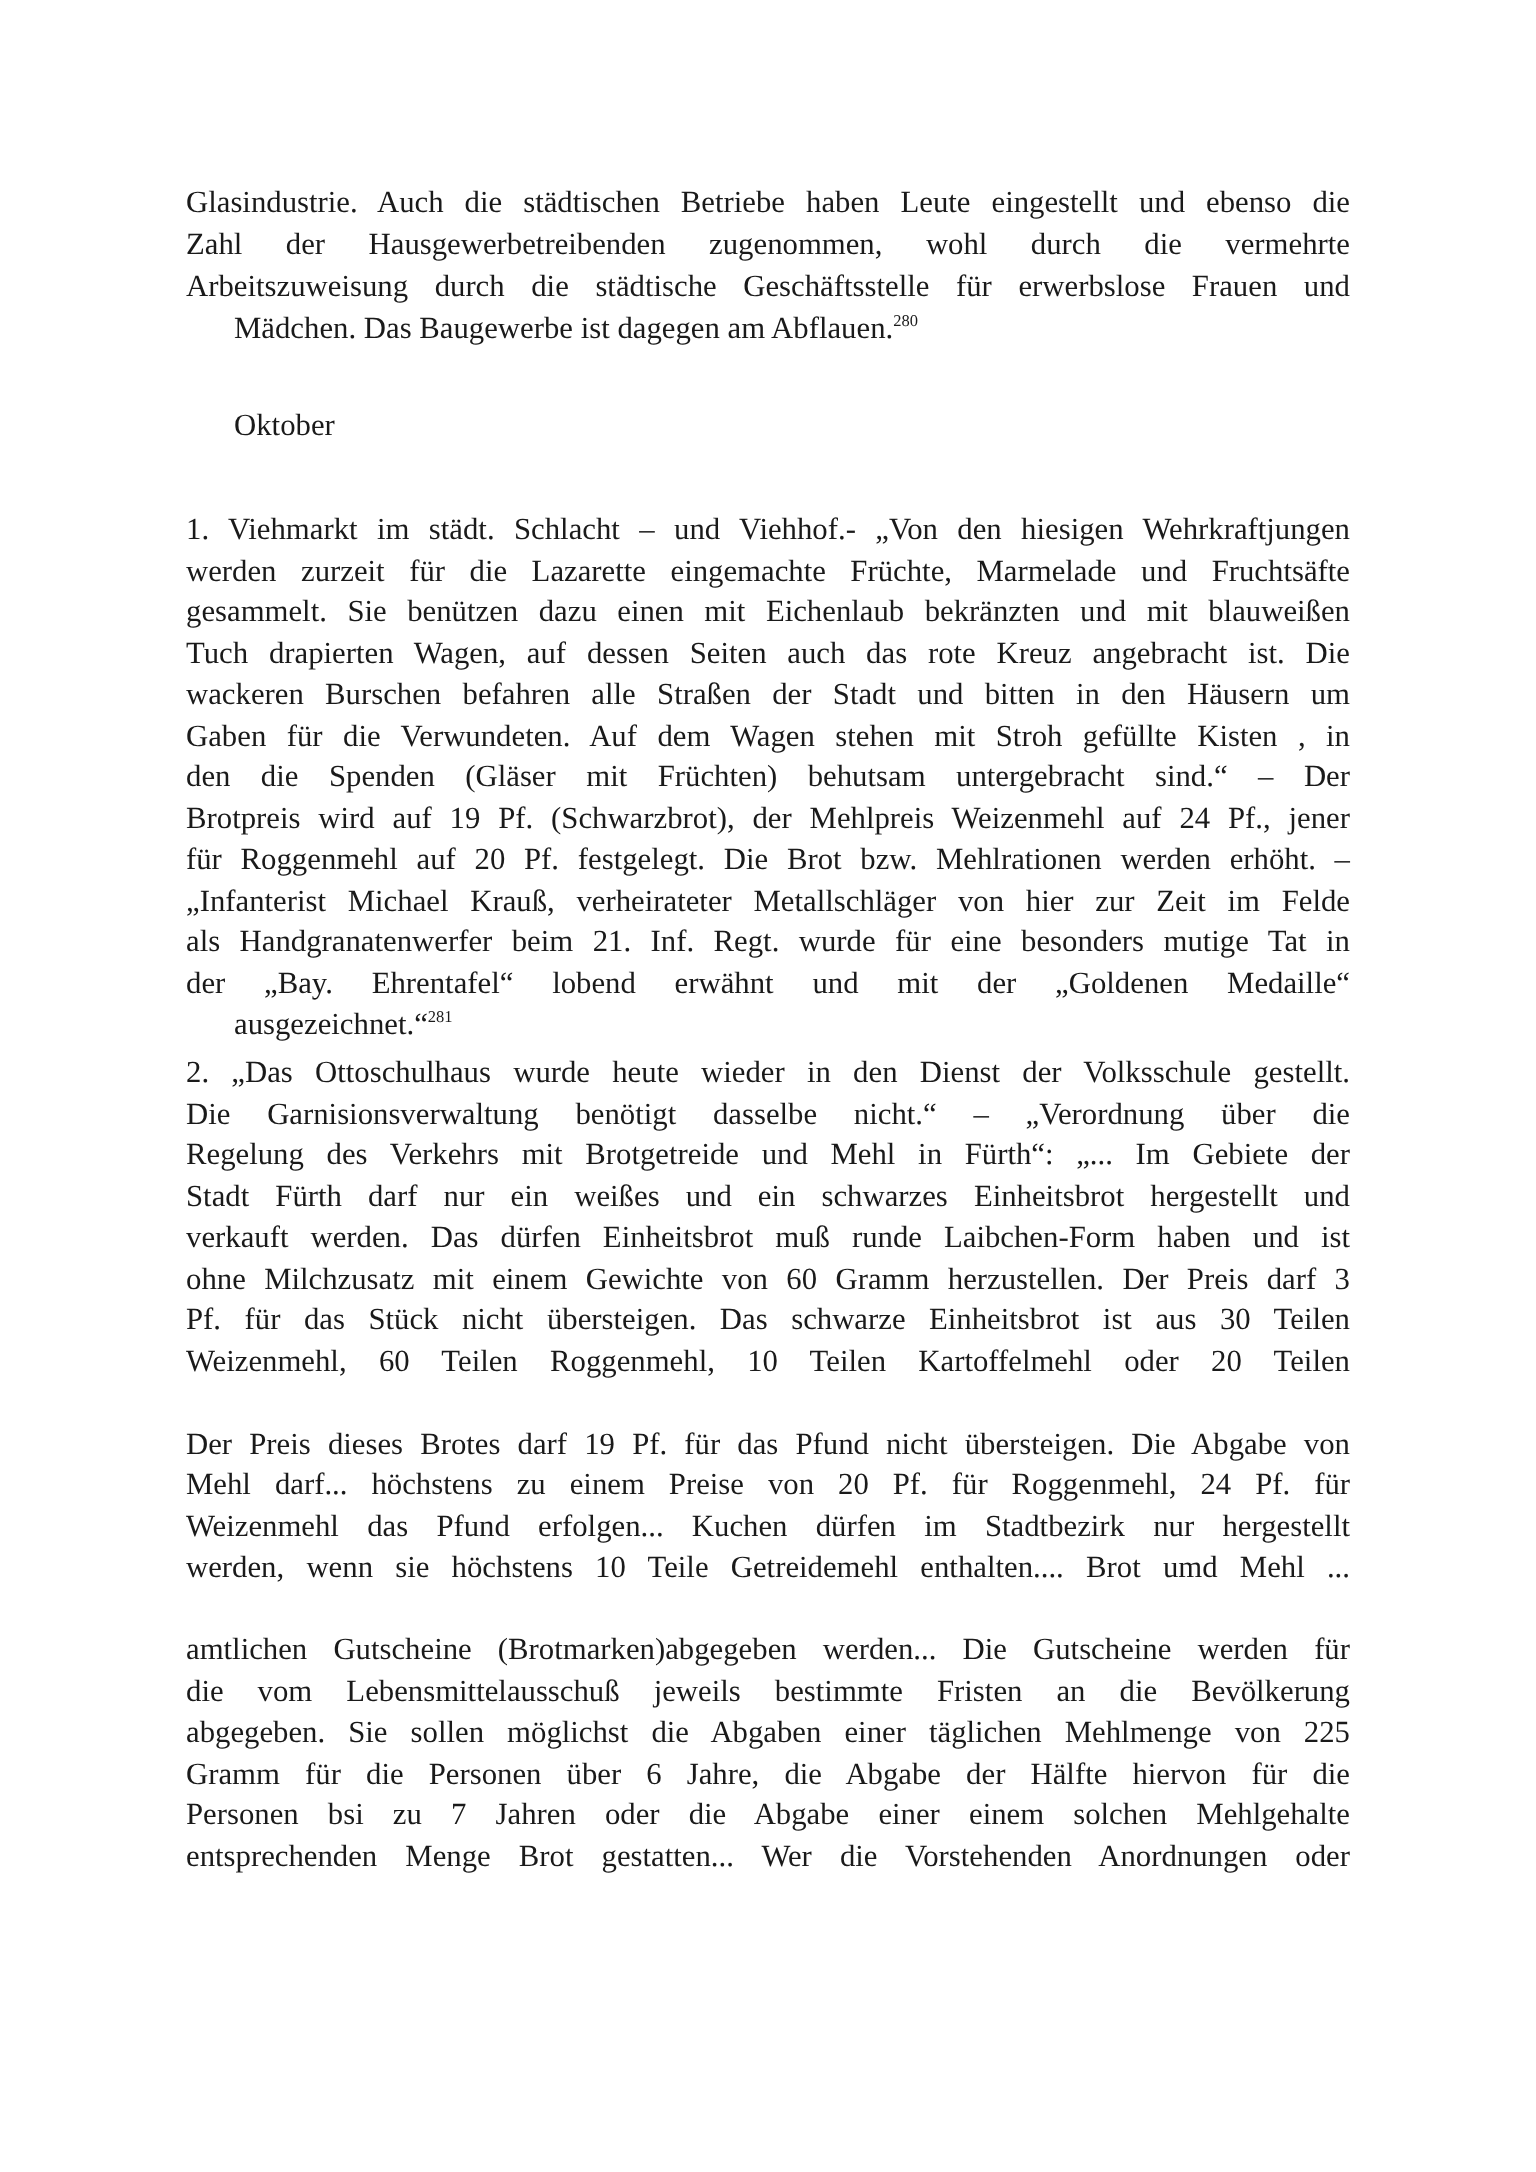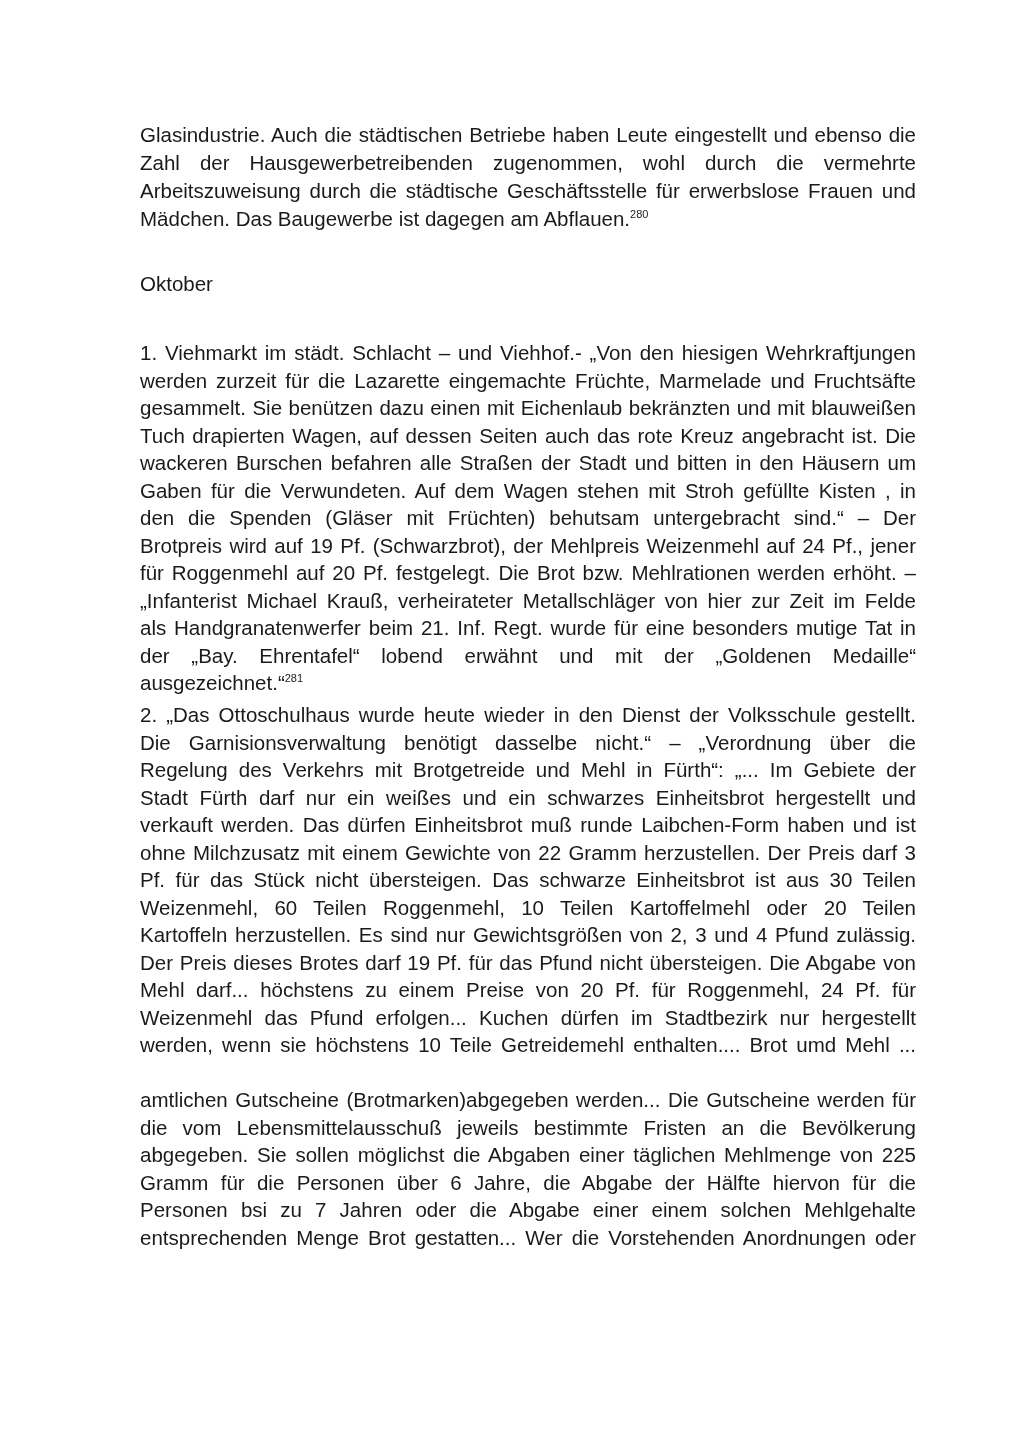--- a/index.html
+++ b/index.html
@@ -1,25 +1,25 @@
 <!DOCTYPE html>
 <html><head>
 <meta charset="utf-8">
 <style>
   html, body { margin:0; padding:0; background:#ffffff; }
   body { width:1024px; height:1448px; position:relative; overflow:hidden; }
   .page { position:absolute; left:0; top:0; width:1024px; height:1448px; background:#fff; }
   .line {
-    position:absolute; left:140px; width:776px; height:28px;
-    font-family:Liberation Sans, sans-serif;
+    position:absolute; left:124px; width:776px; height:28px;
+    font-family:Liberation Serif, serif;
     font-size:20.5px; line-height:28px; color:#1a1a1a;
     white-space:nowrap; overflow:visible;
     text-align:justify; text-align-last:justify;
   }
-  .line.last { text-align-last:left; }
+  .line.last { text-align-last:left;margin-left:32px; }
   .line sup { font-size:11px; line-height:0; vertical-align:8px; }
 </style>
 </head>
 <body>
 
 <div class="page">
 
   <div class="line" style="top:121px">Glasindustrie. Auch die städtischen Betriebe haben Leute eingestellt und ebenso die</div>
   <div class="line" style="top:149px">Zahl der Hausgewerbetreibenden zugenommen, wohl durch die vermehrte</div>
   <div class="line" style="top:177px">Arbeitszuweisung durch die städtische Geschäftsstelle für erwerbslose Frauen und</div>
@@ -39,24 +39,23 @@
   <div class="line" style="top:586.5px">„Infanterist Michael Krauß, verheirateter Metallschläger von hier zur Zeit im Felde</div>
   <div class="line" style="top:614px">als Handgranatenwerfer beim 21. Inf. Regt. wurde für eine besonders mutige Tat in</div>
   <div class="line" style="top:641.5px">der „Bay. Ehrentafel“ lobend erwähnt und mit der „Goldenen Medaille“</div>
   <div class="line last" style="top:669px"><span>ausgezeichnet.“</span><sup>281</sup></div>
 
   <div class="line" style="top:701px">2. „Das Ottoschulhaus wurde heute wieder in den Dienst der Volksschule gestellt.</div>
   <div class="line" style="top:728.5px">Die Garnisionsverwaltung benötigt dasselbe nicht.“ – „Verordnung über die</div>
   <div class="line" style="top:756px">Regelung des Verkehrs mit Brotgetreide und Mehl in Fürth“: „... Im Gebiete der</div>
   <div class="line" style="top:783.5px">Stadt Fürth darf nur ein weißes und ein schwarzes Einheitsbrot hergestellt und</div>
   <div class="line" style="top:811px">verkauft werden.  Das dürfen Einheitsbrot muß runde Laibchen-Form haben und ist</div>
-  <div class="line" style="top:838.5px">ohne Milchzusatz mit einem Gewichte von 22 Gramm herzustellen. Der Preis darf 3</div>
+  <div class="line" style="top:838.5px">ohne Milchzusatz mit einem Gewichte von 60 Gramm herzustellen. Der Preis darf 3</div>
   <div class="line" style="top:866px">Pf. für das Stück nicht übersteigen. Das schwarze Einheitsbrot ist aus 30 Teilen</div>
   <div class="line" style="top:893.5px">Weizenmehl, 60 Teilen Roggenmehl, 10 Teilen Kartoffelmehl oder 20 Teilen</div>
-  <div class="line" style="top:921px">Kartoffeln herzustellen. Es sind nur Gewichtsgrößen von 2, 3 und 4 Pfund zulässig.</div>
   <div class="line" style="top:948.5px">Der Preis dieses Brotes darf 19 Pf. für das Pfund nicht übersteigen. Die Abgabe von</div>
   <div class="line" style="top:976px">Mehl darf... höchstens zu einem Preise von 20 Pf. für Roggenmehl, 24 Pf. für</div>
   <div class="line" style="top:1003.5px">Weizenmehl das Pfund erfolgen... Kuchen dürfen im Stadtbezirk nur hergestellt</div>
   <div class="line" style="top:1031px">werden, wenn sie höchstens 10 Teile Getreidemehl enthalten.... Brot umd Mehl ...</div>
   <div class="line" style="top:1086px">amtlichen Gutscheine (Brotmarken)abgegeben werden... Die Gutscheine werden für</div>
   <div class="line" style="top:1113.5px">die vom Lebensmittelausschuß jeweils bestimmte Fristen an die Bevölkerung</div>
   <div class="line" style="top:1141px">abgegeben. Sie sollen möglichst die Abgaben einer täglichen Mehlmenge von 225</div>
   <div class="line" style="top:1168.5px">Gramm für die Personen über 6 Jahre, die Abgabe der Hälfte hiervon für die</div>
   <div class="line" style="top:1196px">Personen bsi zu 7 Jahren oder die Abgabe einer einem solchen Mehlgehalte</div>
   <div class="line" style="top:1223.5px">entsprechenden Menge Brot gestatten... Wer die Vorstehenden Anordnungen oder</div>

